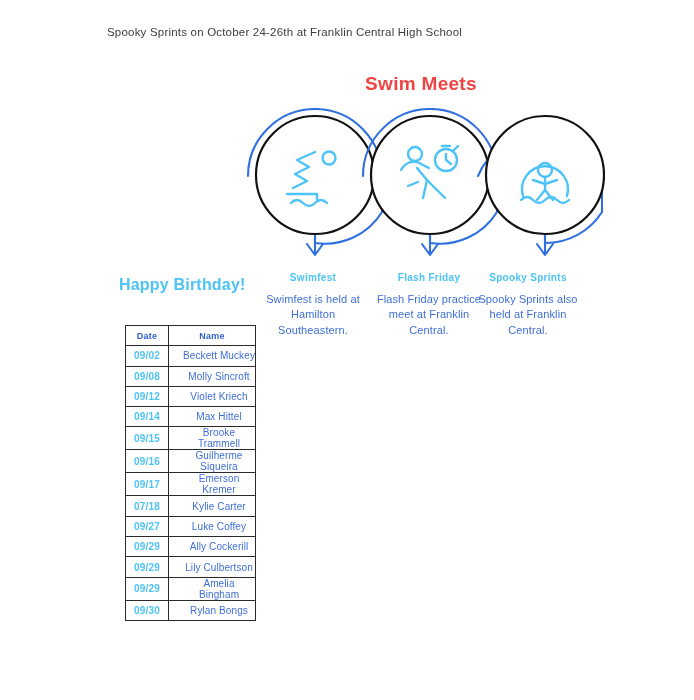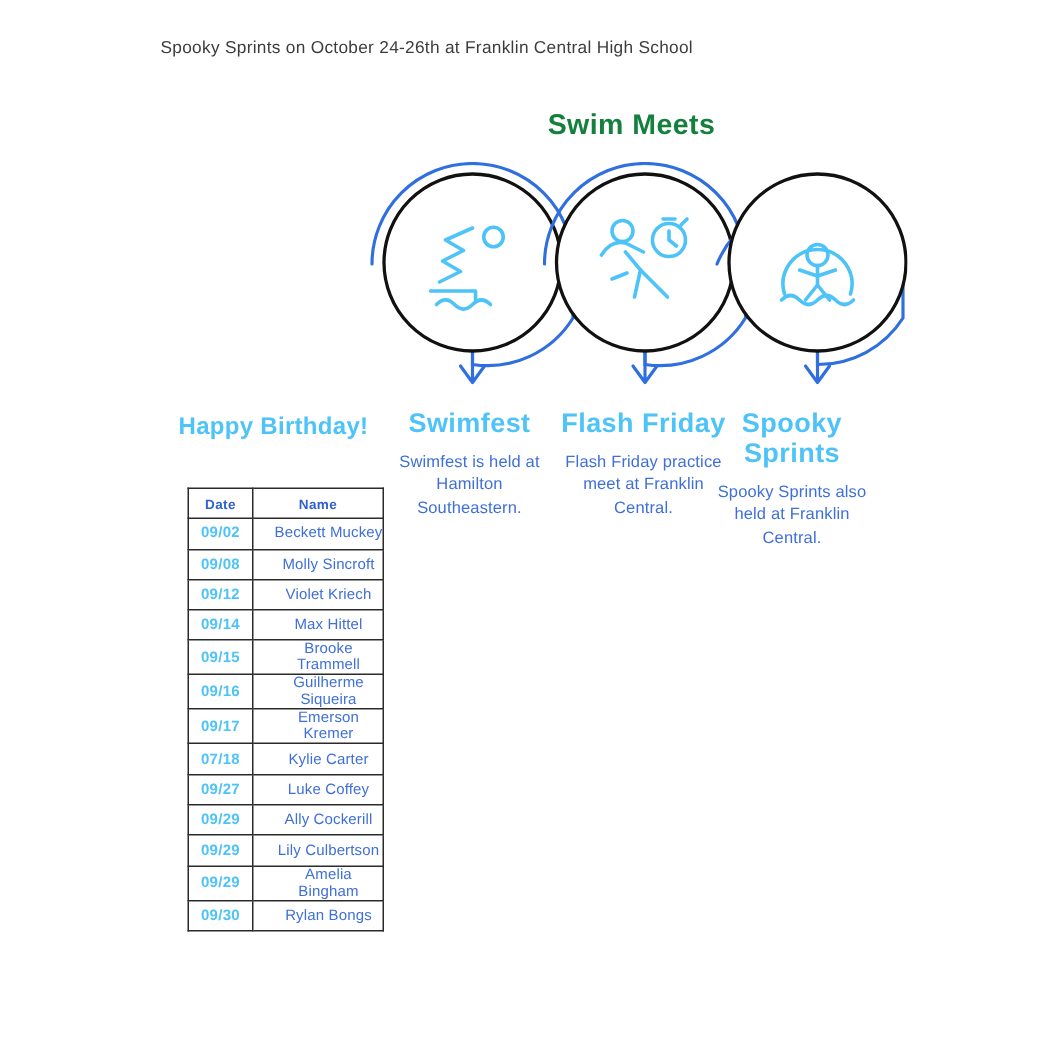--- a/index.html
+++ b/index.html
@@ -9,37 +9,37 @@
     position:relative;overflow:hidden;
   }
   .caption{
     position:absolute;left:107px;top:26px;
     font-size:11.5px;color:#3c3c3c;letter-spacing:.2px;
     white-space:nowrap;
   }
   .swim-title{
     position:absolute;left:0;top:73px;width:694px;
     text-align:center;font-size:19px;font-weight:bold;
-    color:#15803d;letter-spacing:.3px;
+    color:#ef4444;letter-spacing:.3px;
   }
   
   .swim-title span{position:relative;left:74px;}
 
   .flow{position:absolute;left:245px;top:108px;width:360px;height:150px;}
   .flow svg{display:block;}
 
   .cols{position:absolute;left:245px;top:272px;width:365px;height:100px;}
   .col{
     position:absolute;top:0;width:112px;text-align:center;
   }
   .col.c1{left:12px;}
   .col.c2{left:128px;}
   .col.c3{left:227px;}
   .col h3{
-    margin:0;font-size:18px;font-weight:bold;color:#4DC3F7;
+    margin:0;font-size:10px;font-weight:bold;color:#4DC3F7;
     letter-spacing:.3px;line-height:1.12;
   }
   .col p{
     margin:9px 0 0 0;font-size:11px;color:#3f6fd8;
     line-height:1.38;letter-spacing:.1px;
   }
 
   .bday{
     position:absolute;left:119px;top:276px;
     font-size:16px;font-weight:bold;color:#4DC3F7;letter-spacing:.2px;

